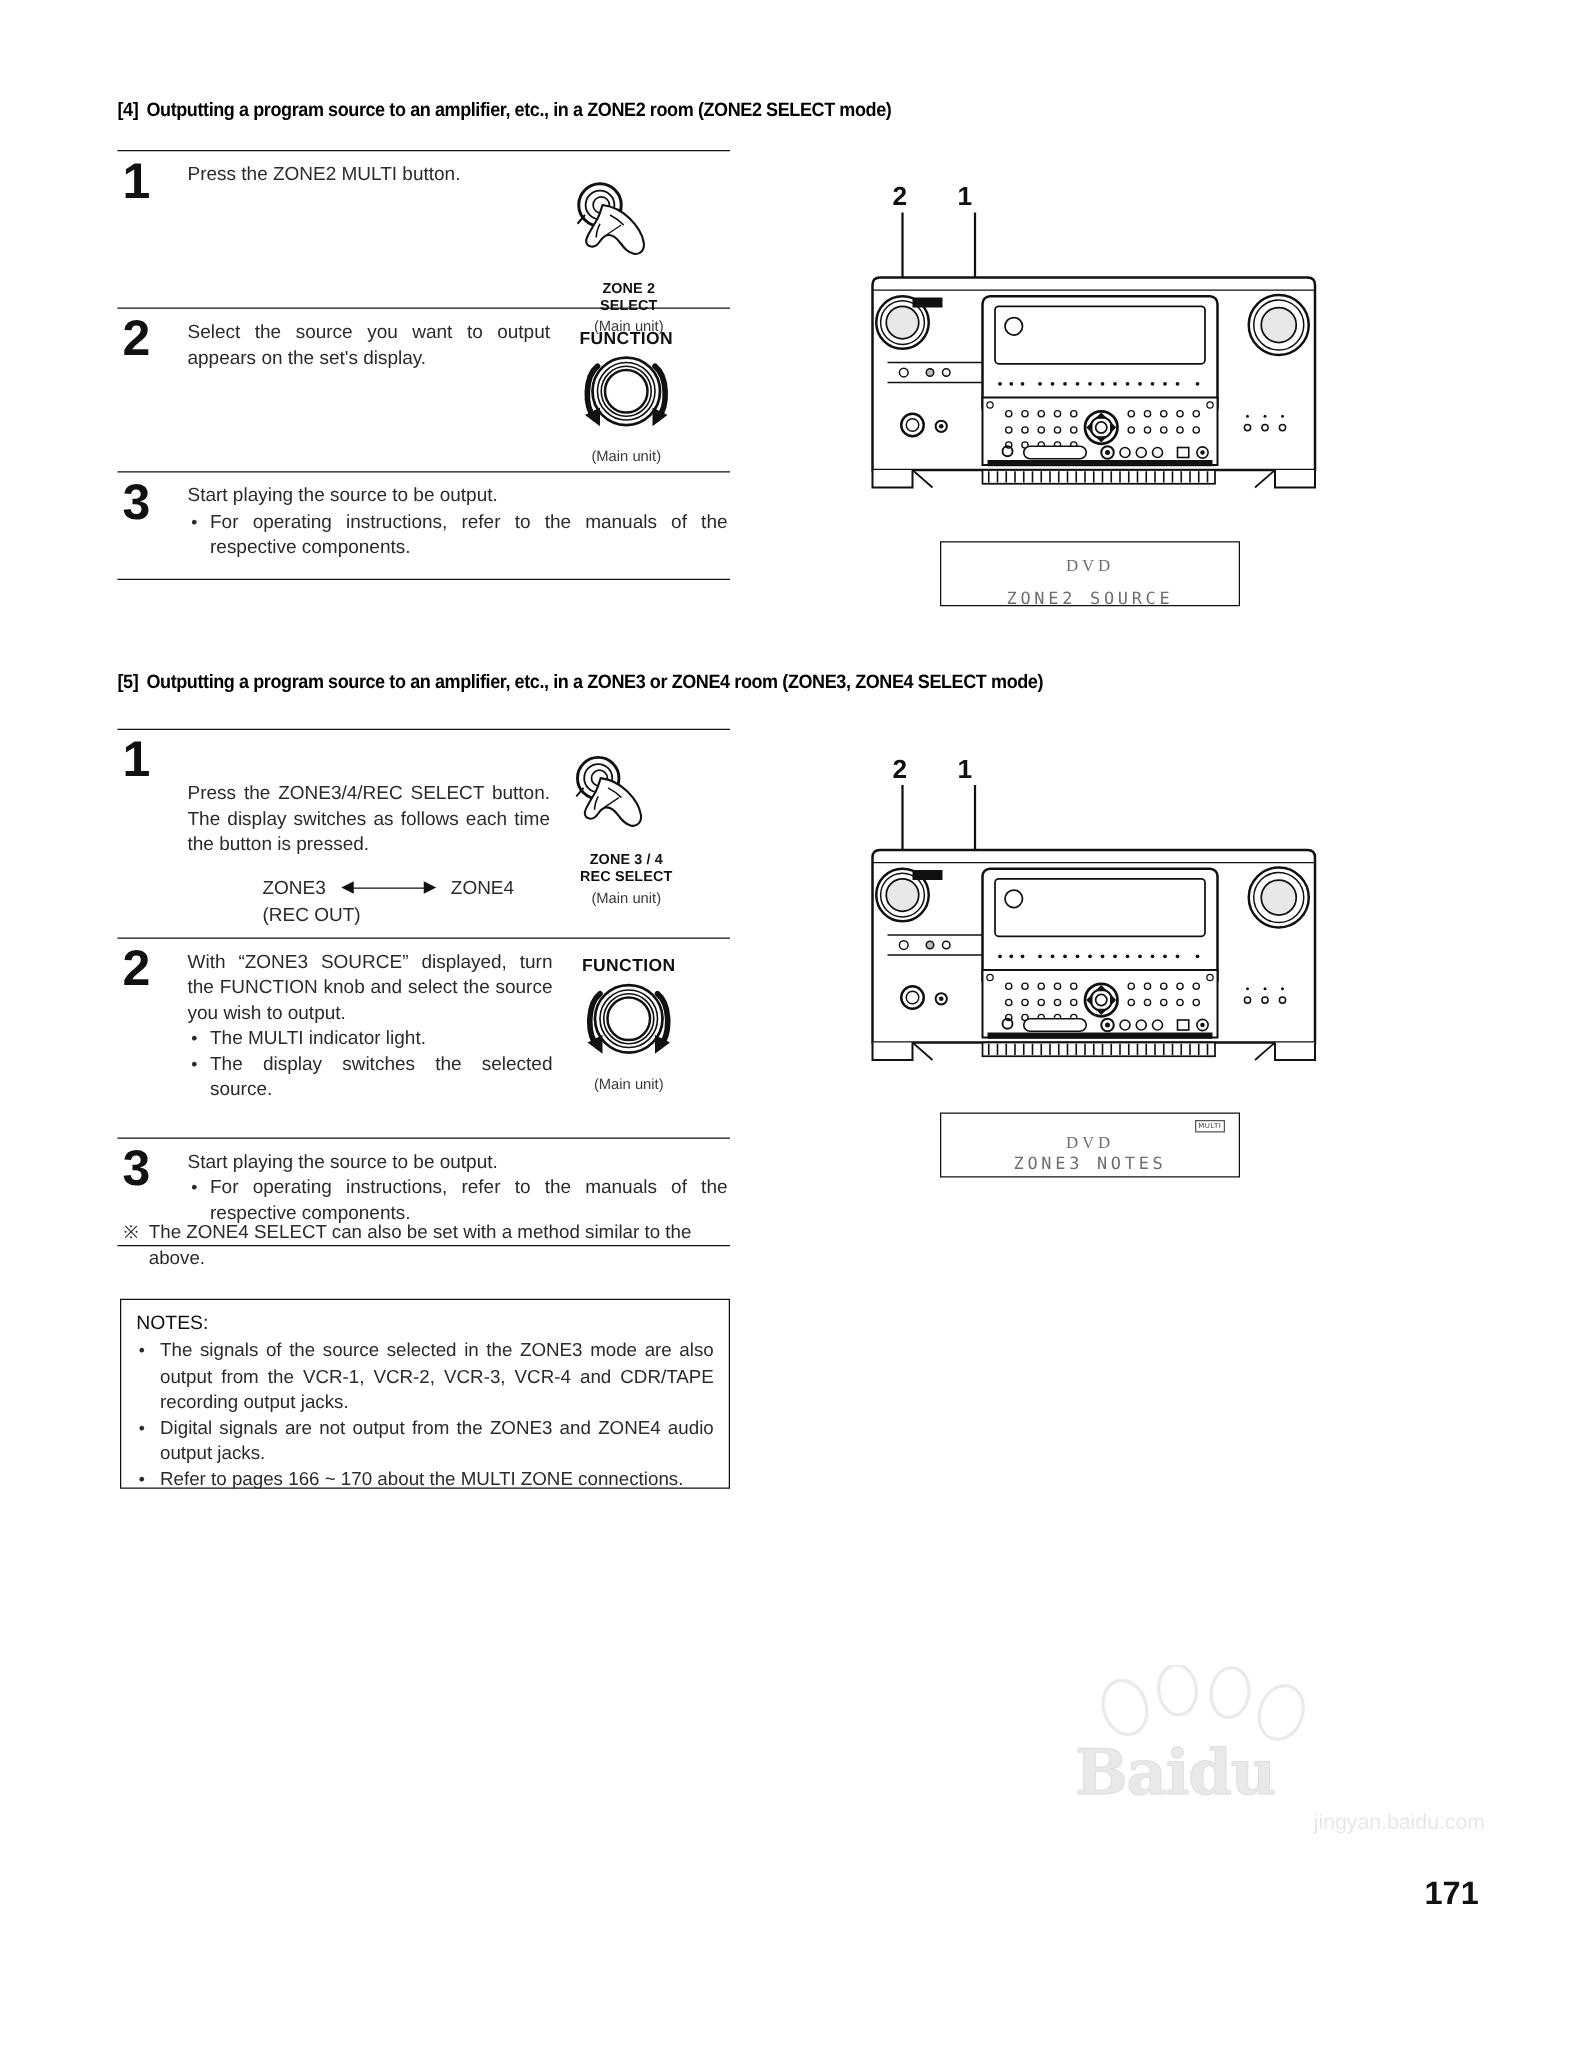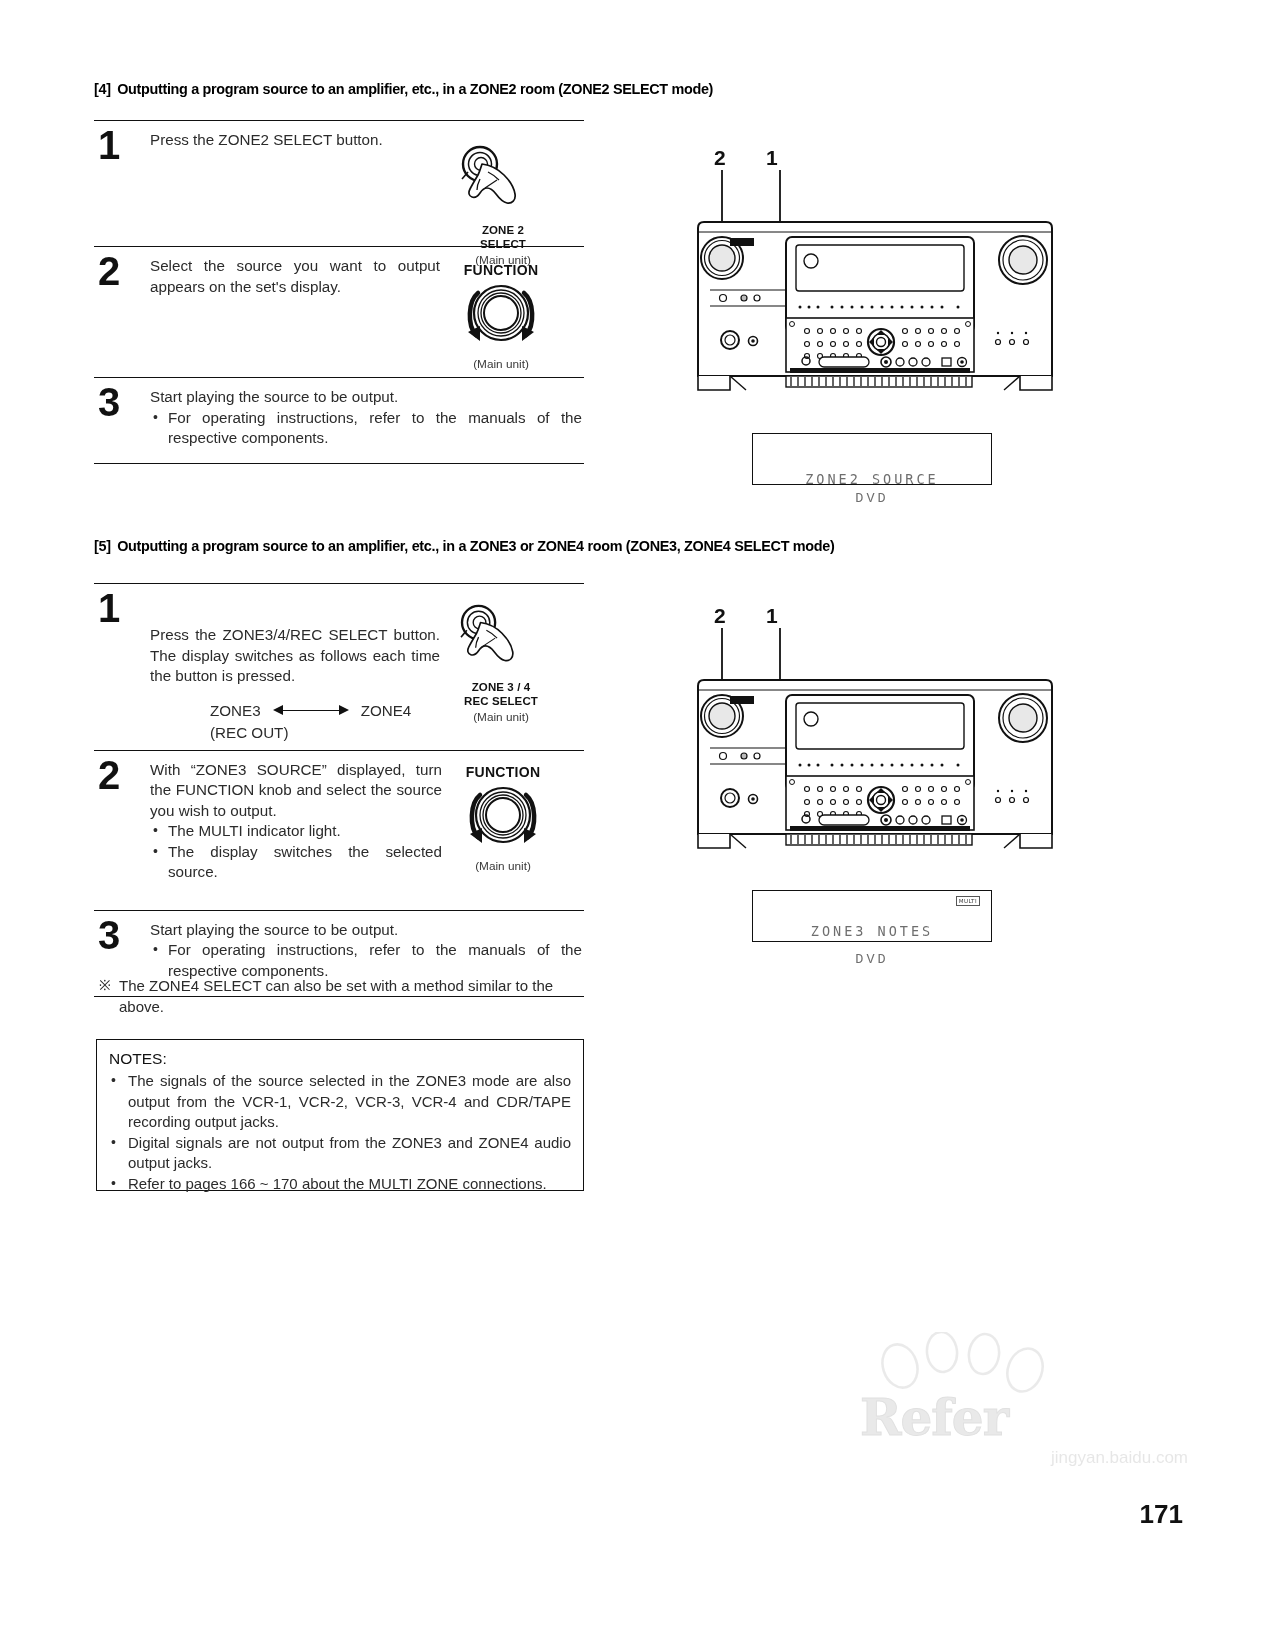--- a/index.html
+++ b/index.html
@@ -229,25 +229,24 @@
   }
   .lcd-inner {
     position: relative;
     width: 100%;
     height: 100%;
   }
   .lcd-src {
     position: absolute;
     left: 0; right: 0;
     text-align: center;
-    font-family: Liberation Mono, monospace;
+    font-family: Liberation Serif, serif;
     font-size: 13.5px;
     letter-spacing: 3px;
     color: #6e6e6e;
-    margin-top: 46px;
   }
   .lcd-line2 {
     position: absolute;
     left: 0; right: 0;
     text-align: center;
     font-family: "DejaVu Sans Mono", monospace;
     font-size: 13.5px;
     letter-spacing: 3px;
     color: #6e6e6e;
   }
@@ -311,21 +310,21 @@
     <span class="tag">[4]</span><span>Outputting a program source to an amplifier, etc., in a ZONE2 room (ZONE2 SELECT mode)</span>
   </div>
 
   <div class="steps" style="left:94px; top:120px;">
 
     <div class="rule"></div>
 
     <div class="step" style="min-height:112px;">
       <div class="step-num">1</div>
       <div class="step-body" style="max-width:292px;">
-        <p>Press the ZONE2 SELECT button.</p>
+        <p>Press the ZONE2 MULTI button.</p>
       </div>
       <div class="step-art">
         <div class="art-wrap" style="top:16px;text-align:center;">
           
           <svg width="118" height="80" viewBox="0 0 118 80">
             <circle cx="36" cy="20" r="17" fill="none" stroke="#111" stroke-width="2.4"></circle>
             <circle cx="36" cy="20" r="11.5" fill="none" stroke="#111" stroke-width="1.5"></circle>
             <circle cx="37" cy="20" r="6.5" fill="#fff" stroke="#111" stroke-width="1.4"></circle>
             <path d="M24 28 L18 35" stroke="#111" stroke-width="1.6" fill="none"></path>
 
@@ -839,19 +838,19 @@
 
   <div class="watermark">
     <svg width="330" height="70" viewBox="0 0 330 70" style="position:absolute; left:10px; top:-8px;">
       <g fill="none" stroke="#bdbdbd" stroke-width="2.6">
         <ellipse cx="30" cy="34" rx="17" ry="22" transform="rotate(-18 30 34)"></ellipse>
         <ellipse cx="72" cy="20" rx="15" ry="20" transform="rotate(-6 72 20)"></ellipse>
         <ellipse cx="114" cy="22" rx="15" ry="20" transform="rotate(8 114 22)"></ellipse>
         <ellipse cx="155" cy="38" rx="17" ry="22" transform="rotate(20 155 38)"></ellipse>
       </g>
     </svg>
-    <div class="wm-text">Refer</div>
+    <div class="wm-text">Baidu</div>
     <div class="wm-sub">jingyan.baidu.com</div>
   </div>
 
   <div class="page-number">171</div>
 
 </div>
 
 </body></html>

